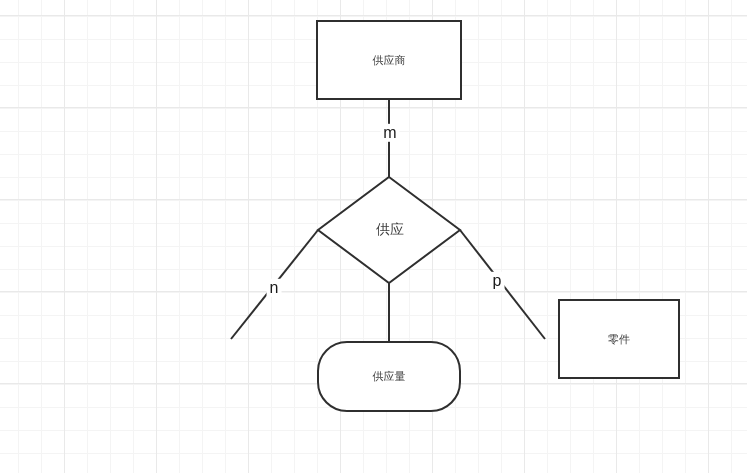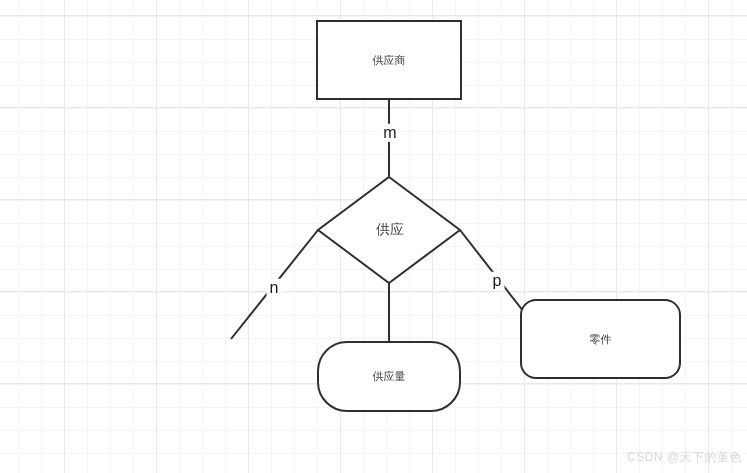--- a/index.html
+++ b/index.html
@@ -83,31 +83,30 @@
     <line x1="460" y1="230" x2="545" y2="339" stroke="#2f2f2f" stroke-width="2"></line>
     <line x1="389" y1="282" x2="389" y2="341" stroke="#2f2f2f" stroke-width="2"></line>
     <polygon points="389,177 460,230 389,283 318,230" fill="#ffffff" stroke="#2f2f2f" stroke-width="2" stroke-linejoin="miter"></polygon>
   </svg>
 
   <div class="node entity" style="left:316px; top:20px; width:146px; height:80px;">
     <span>供应商</span>
   </div>
 
 
-  <div class="node entity" style="left:520px; top:299px; width:161px; height:80px;border-radius:16px;">
+  <div class="node entity" style="left:558px; top:299px; width:122px; height:80px;">
     <span>零件</span>
   </div>
 
   <div class="node attribute" style="left:317px; top:341px; width:144px; height:71px;font-family:Liberation Serif, serif;">
     <span>供应量</span>
   </div>
 
   <div class="diamond-label" style="left:390px; top:230px;">供应</div>
 
   <div class="edge-label" style="left:390px; top:133px;">m</div>
 
   <div class="edge-label" style="left:274px; top:288px;">n</div>
 
   <div class="edge-label" style="left:497px; top:281px;">p</div>
 
-  <div class="watermark">CSDN @天下的堇色</div>
 
 </div>
 
 </body></html>

